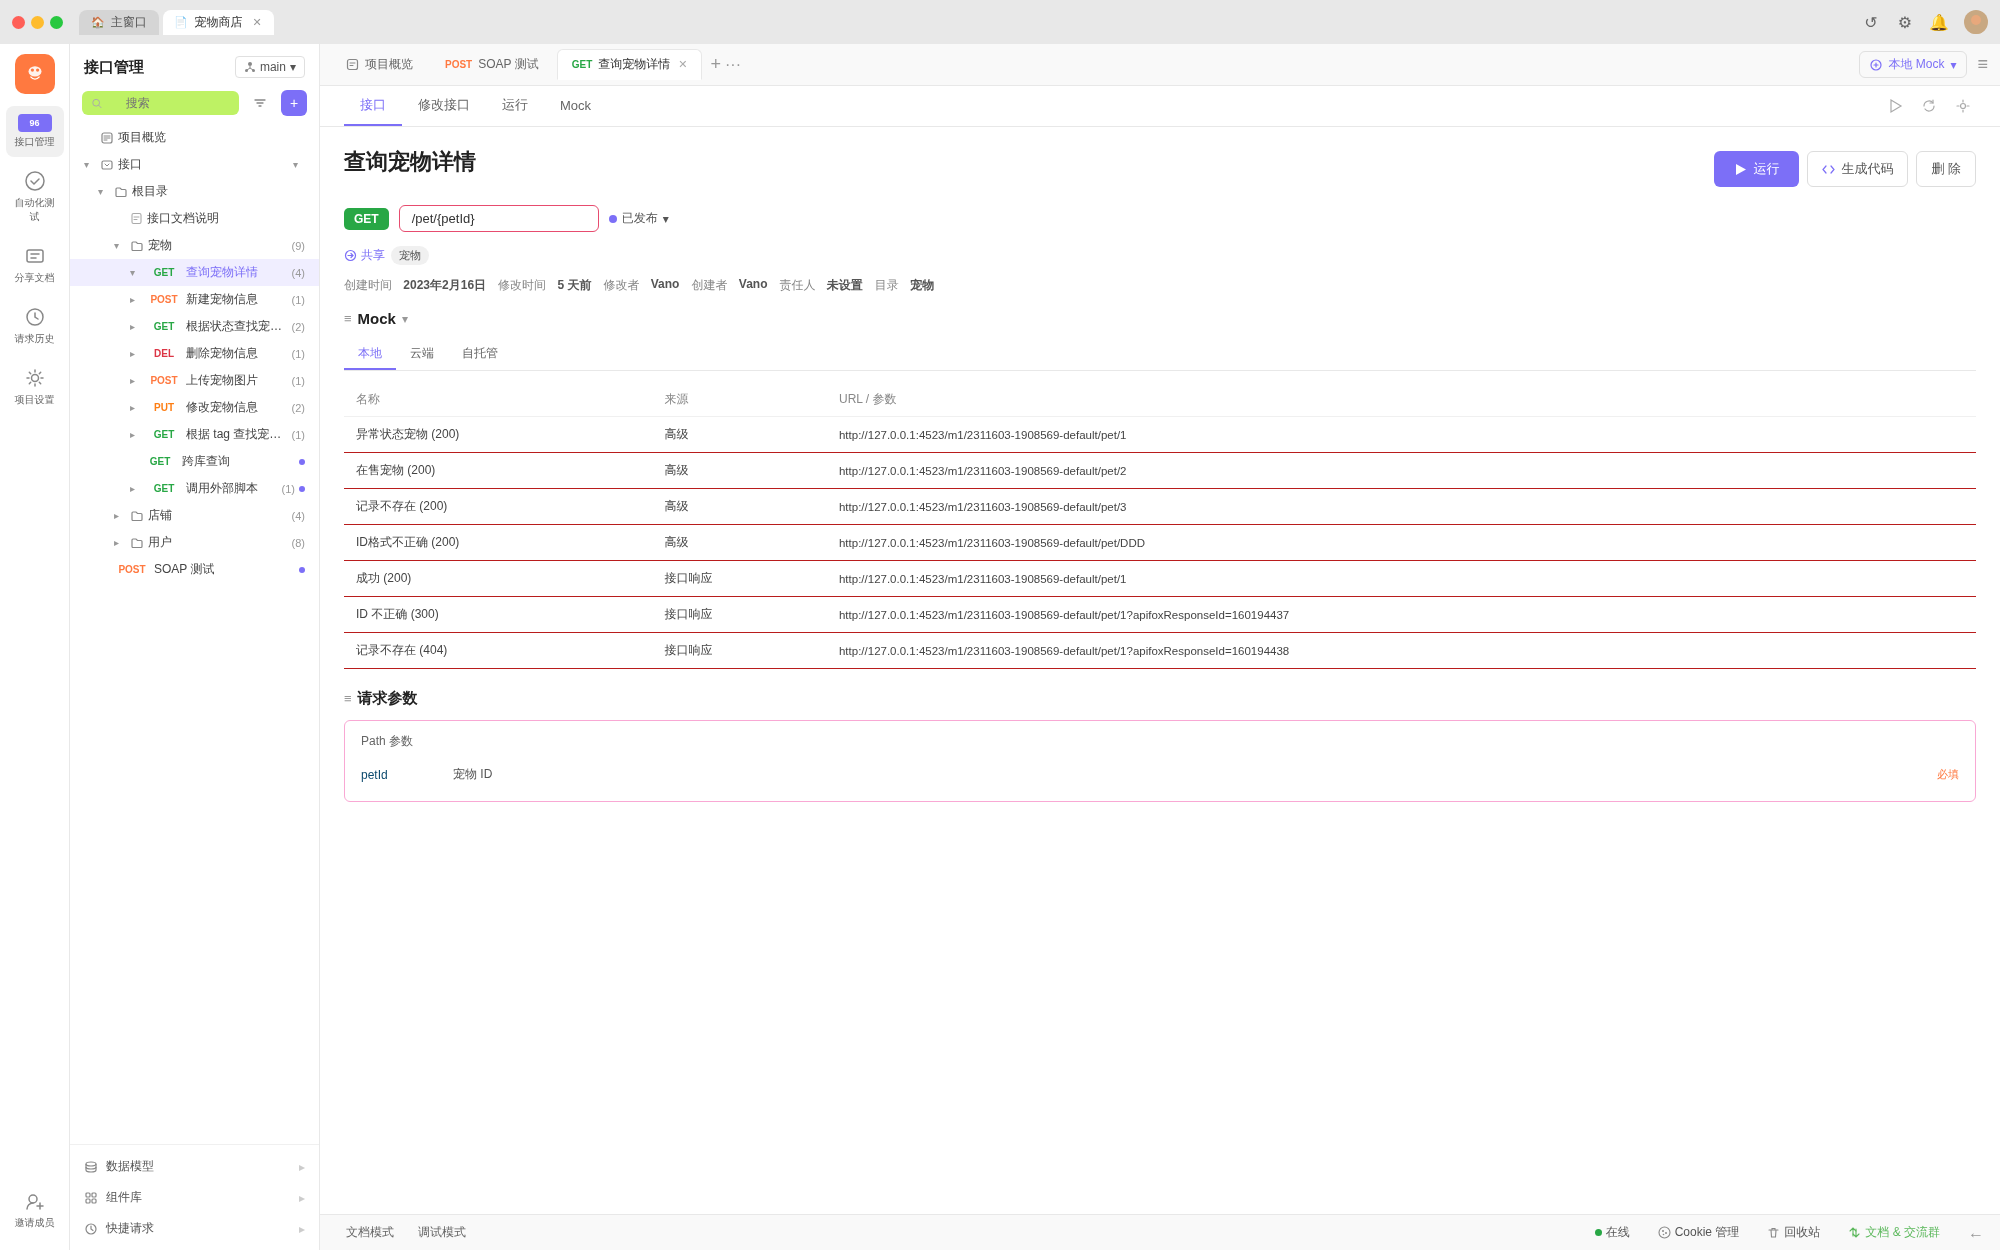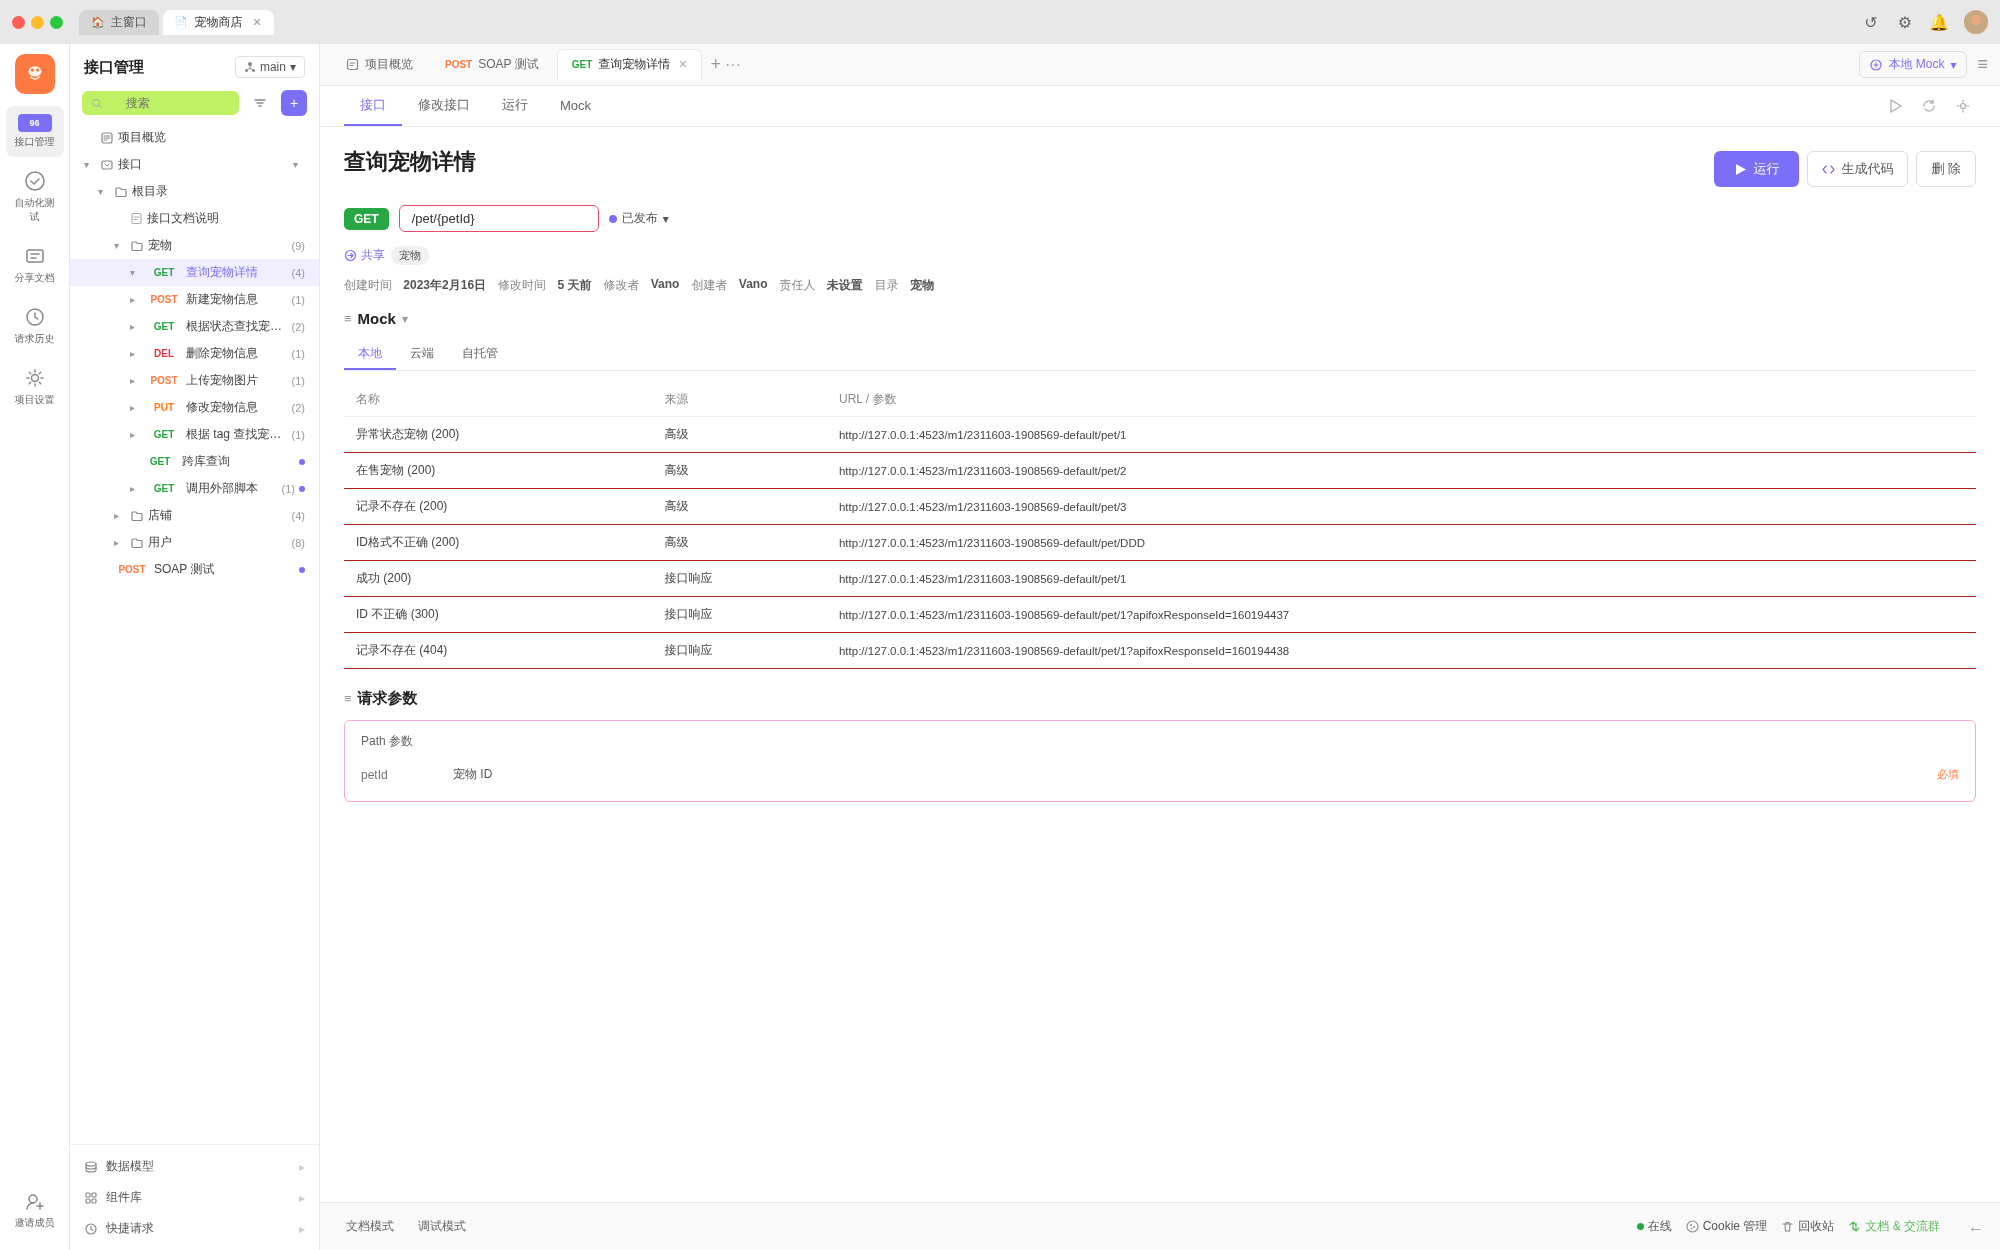--- a/index.html
+++ b/index.html
@@ -112,26 +112,26 @@
     .data-table th { text-align: left; padding: 8px 12px; color: #888; font-weight: 500; border-bottom: 1px solid #f0f0f0; }
     .data-table td { padding: 9px 12px; border-bottom: 1px solid #b91c1c; color: #444; }
     .url-cell { color: #444; font-size: 11.5px; }
 
     
     .params-section { margin-top: 20px; }
     .params-title { font-size: 15px; font-weight: 600; color: #222; margin-bottom: 12px; display: flex; align-items: center; gap: 6px; }
     .path-params-box { border: 1px solid #f9a8d4; border-radius: 6px; padding: 12px 16px; }
     .path-params-title { font-size: 12px; color: #666; margin-bottom: 10px; }
     .param-row { display: flex; align-items: center; gap: 12px; padding: 6px 0; }
-    .param-name { color: #737373; font-size: 12px; min-width: 80px; }
+    .param-name { color: #0c4a6e; font-size: 12px; min-width: 80px; }
     .param-desc { color: #555; font-size: 12px; }
     .required-badge { margin-left: auto; color: #ff7940; font-size: 11px; }
 
     
-    .bottom-bar { height: 48px; background: #f9f9f9; border-top: 1px solid #e8e8e8; display: flex; align-items: center; padding: 0 16px; gap: 16px; font-size: 12px; color: #555; }
+    .bottom-bar { height: 36px; background: #f9f9f9; border-top: 1px solid #e8e8e8; display: flex; align-items: center; padding: 0 16px; gap: 16px; font-size: 12px; color: #555; }
     .bottom-bar-item { display: flex; align-items: center; gap: 4px; cursor: pointer; }
     .online-dot { width: 7px; height: 7px; border-radius: 50%; background: #28a745; }
     .mode-tab { padding: 3px 10px; border-radius: 4px; font-size: 12px; cursor: pointer; color: #666; }
 
     
     ::-webkit-scrollbar { width: 6px; }
     ::-webkit-scrollbar-track { background: #f1f1f1; }
     ::-webkit-scrollbar-thumb { background: #ccc; border-radius: 3px; }
   </style>
 </head>
@@ -657,21 +657,21 @@
     <div class="bottom-bar">
       <div style="display:flex; gap:4px;">
         <div class="mode-tab">
           <span>文档模式</span>
         </div>
         <div class="mode-tab">
           <span>调试模式</span>
         </div>
       </div>
 
-      <div style="display:flex; gap:2px; align-items:center; margin-left:auto;">
+      <div style="display:flex; gap:16px; align-items:center; margin-left:auto;">
         <div class="bottom-bar-item">
           <span class="online-dot"></span>
           <span>在线</span>
         </div>
         <div class="bottom-bar-item" style="margin-left:12px;">
           <svg width="13" height="13" viewBox="0 0 13 13" fill="none">
               <circle cx="6.5" cy="6.5" r="5.5" stroke="#888" stroke-width="1.1"></circle>
               <circle cx="5" cy="5" r="1" fill="#888"></circle>
               <circle cx="8" cy="7" r="1" fill="#888"></circle>
               <circle cx="5.5" cy="8.5" r="0.8" fill="#888"></circle>

